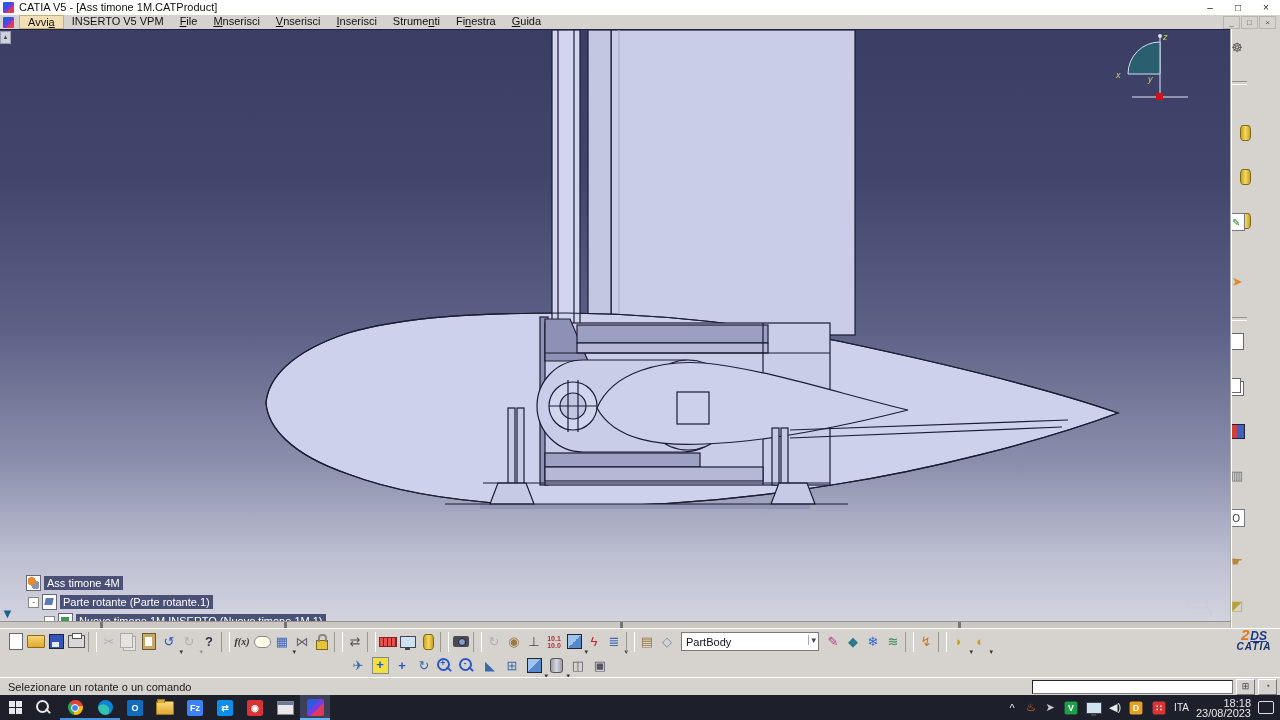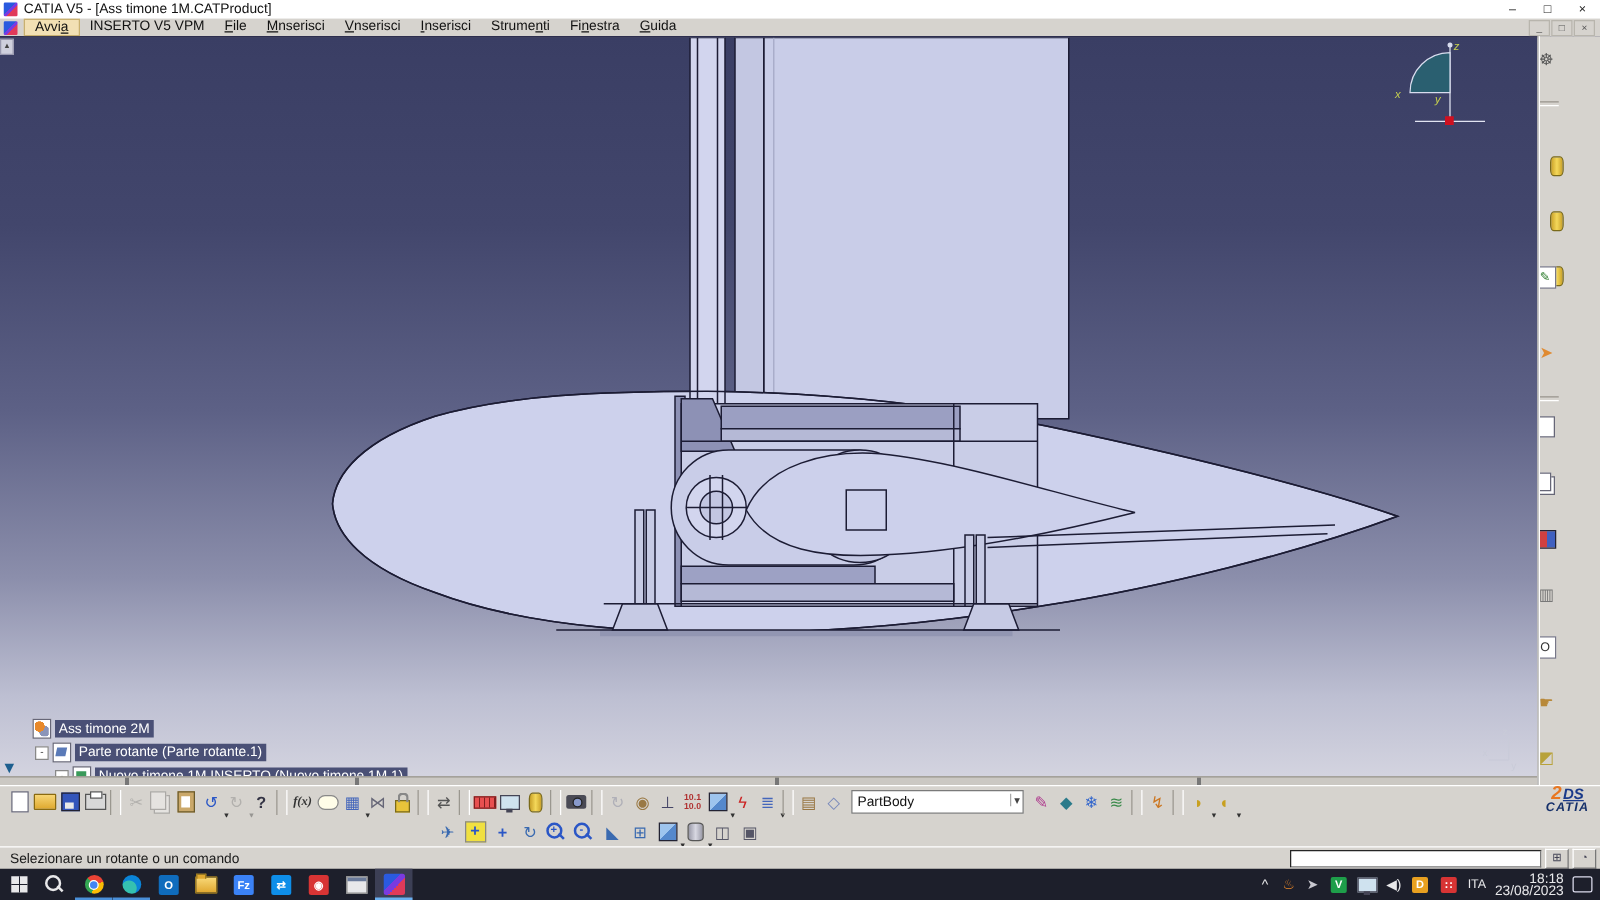--- a/index.html
+++ b/index.html
@@ -280,21 +280,21 @@
     </svg>
 
     <span class="vscroll-up">▲</span>
     <span class="tree-down-arrow">▼</span>
 
     <div>
 
         <div class="trow" style="top: 545px; left: 12px;">
           <span class="exp hide">-</span>
           <span class="t-ico t-prod"></span>
-          <span class="tlabel">Ass timone 2M</span>
+          <span class="tlabel">Ass timone 4M</span>
         </div>
 
         <div class="trow" style="top: 564px; left: 28px;">
           <span class="exp">-</span>
           <span class="t-ico t-part"></span>
           <span class="tlabel">Parte rotante (Parte rotante.1)</span>
         </div>
 
         <div class="trow" style="top: 583px; left: 44px;">
           <span class="exp">-</span>

